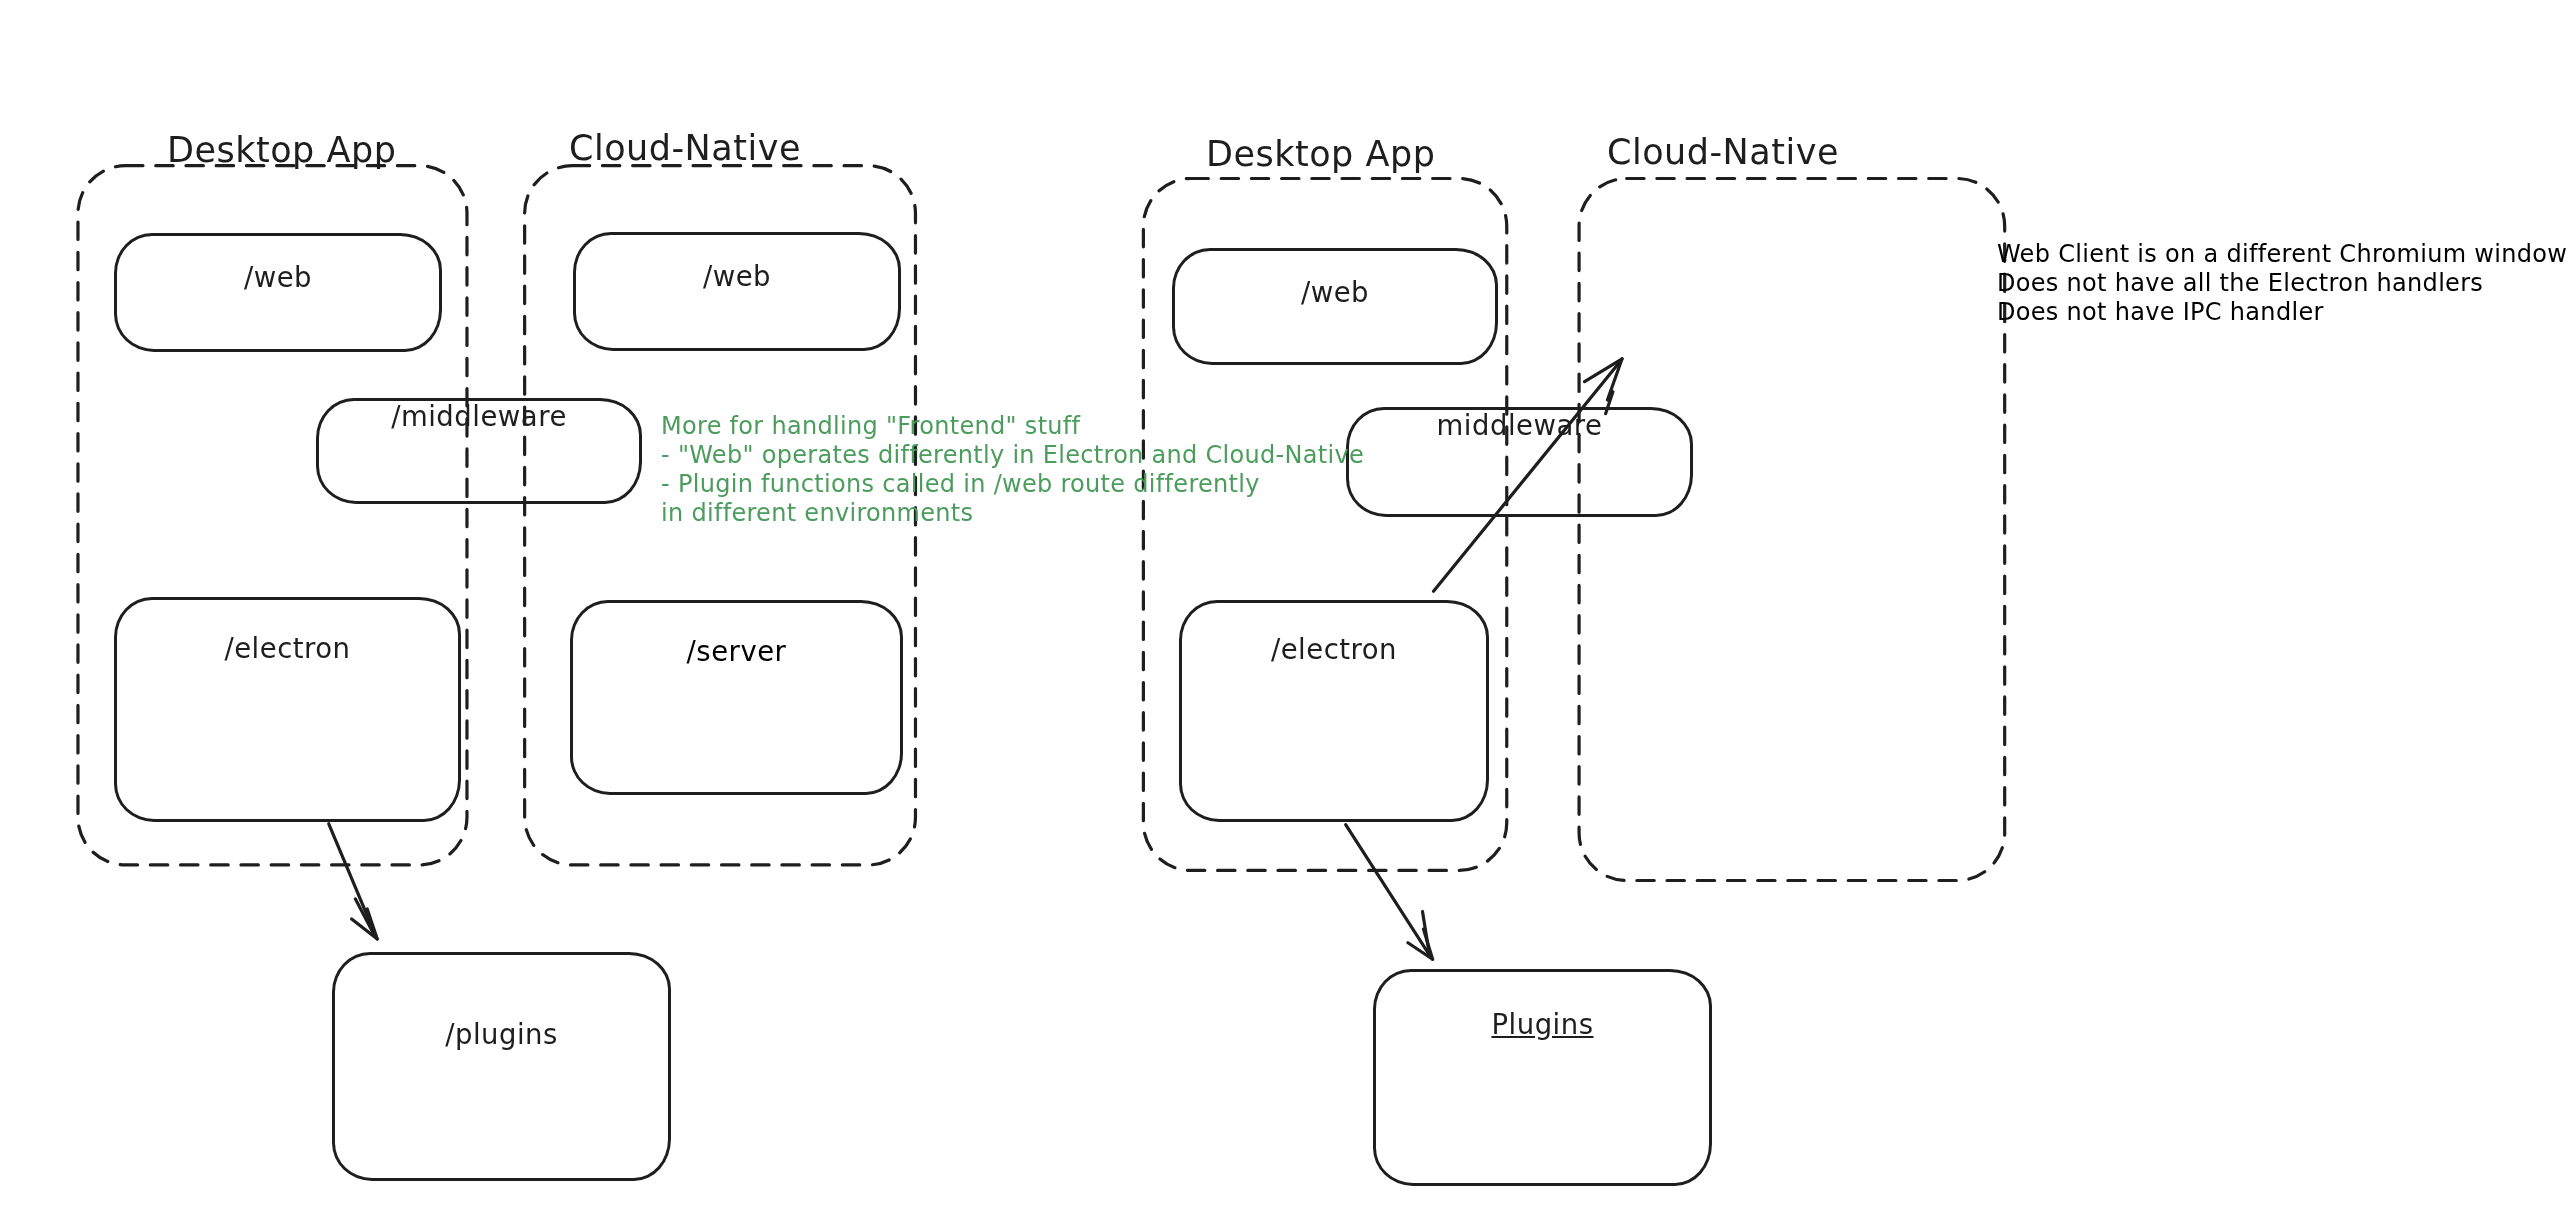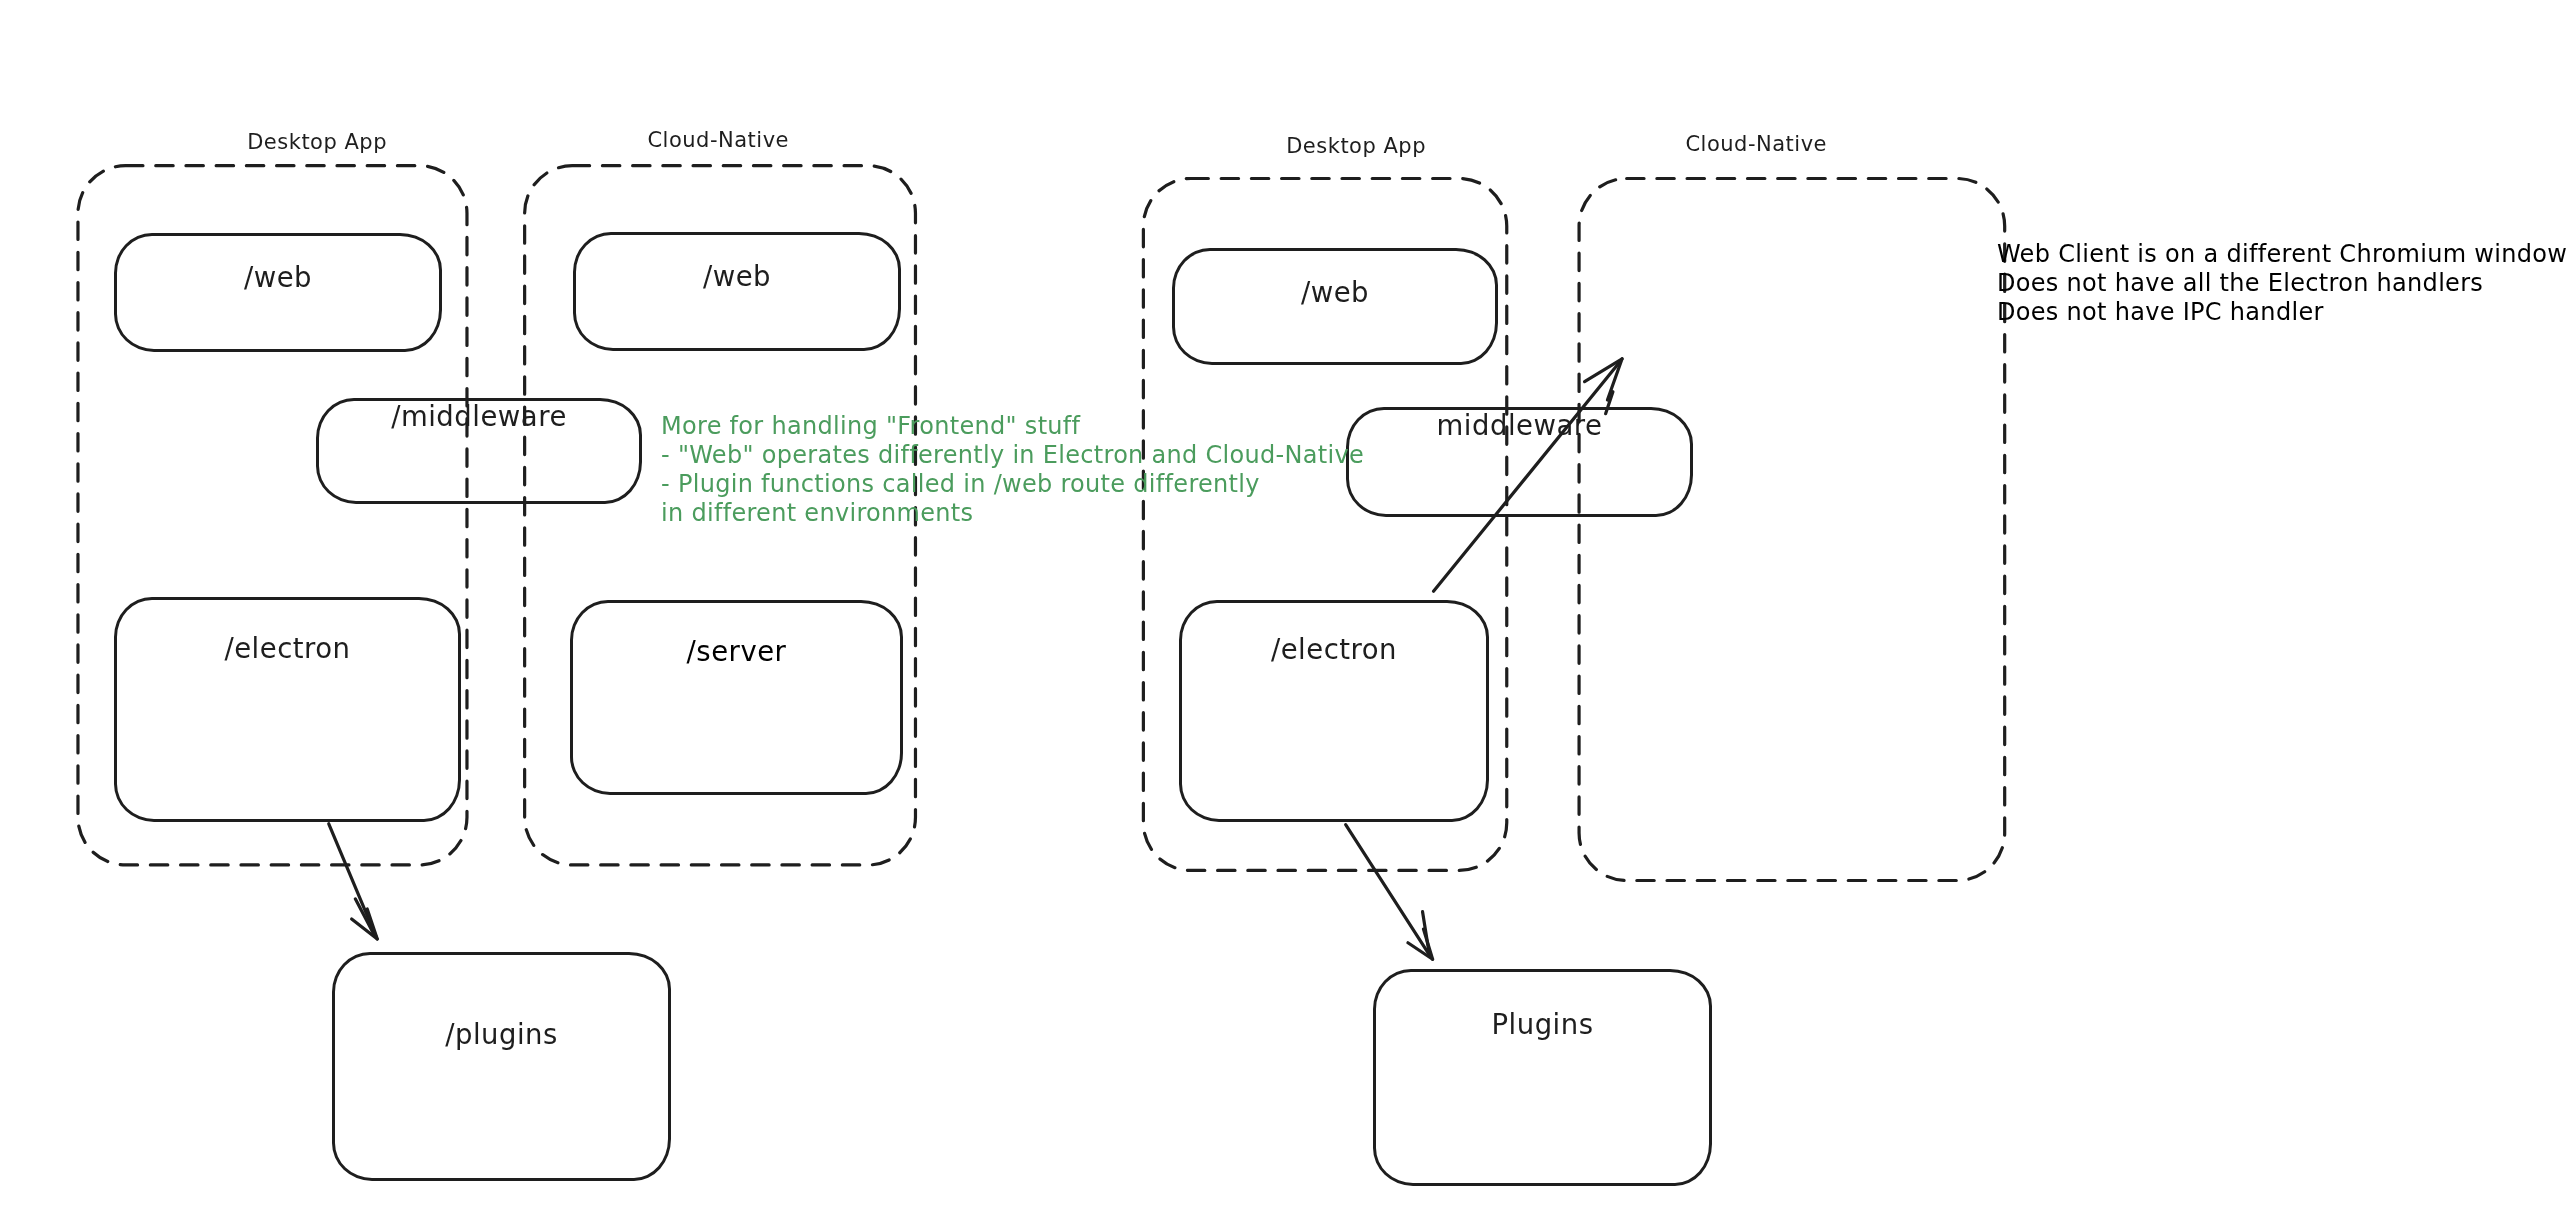--- a/index.html
+++ b/index.html
@@ -17,23 +17,23 @@
     overflow: hidden;
   }
   #strokes {
     position: absolute;
     left: 0; top: 0;
     z-index: 1;
   }
   .group-label {
     position: absolute;
     z-index: 3;
-    font-size: 21px;
+    font-size: 35px;
     letter-spacing: 0.5px;
-    text-align: right;
+    text-align: left;
     white-space: nowrap;
     color: #1e1e1e;
   }
   .box {
     position: absolute;
     z-index: 2;
     border: 3.2px solid #1e1e1e;
     border-radius: 38px 42px 37px 40px / 40px 37px 42px 38px;
     background: transparent;
     display: flex;
@@ -145,21 +145,21 @@
 
 
   <div class="box vcenter" style="left:1346px; top:407px; width:347px; height:110px;">
     <span class="t">middleware</span>
   </div>
 
   <div class="box" style="left:1179px; top:600px; width:310px; height:222px; padding-top:31px;">
     <span class="t">/electron</span>
   </div>
 
-  <div class="box" style="left:1373px; top:969px; width:339px; height:217px; padding-top:37px;">
+  <div class="box" style="left:1373px; top:969px; width:339px; height:217px; padding-top:37px;text-decoration:underline;">
     <span class="t">Plugins</span>
   </div>
 
   <div class="note red-text" style="left:1997px; top:240px;">
     <div>Web Client is on a different Chromium window</div>
     <div>Does not have all the Electron handlers</div>
     <div>Does not have IPC handler</div>
   </div>
 
 </div>

